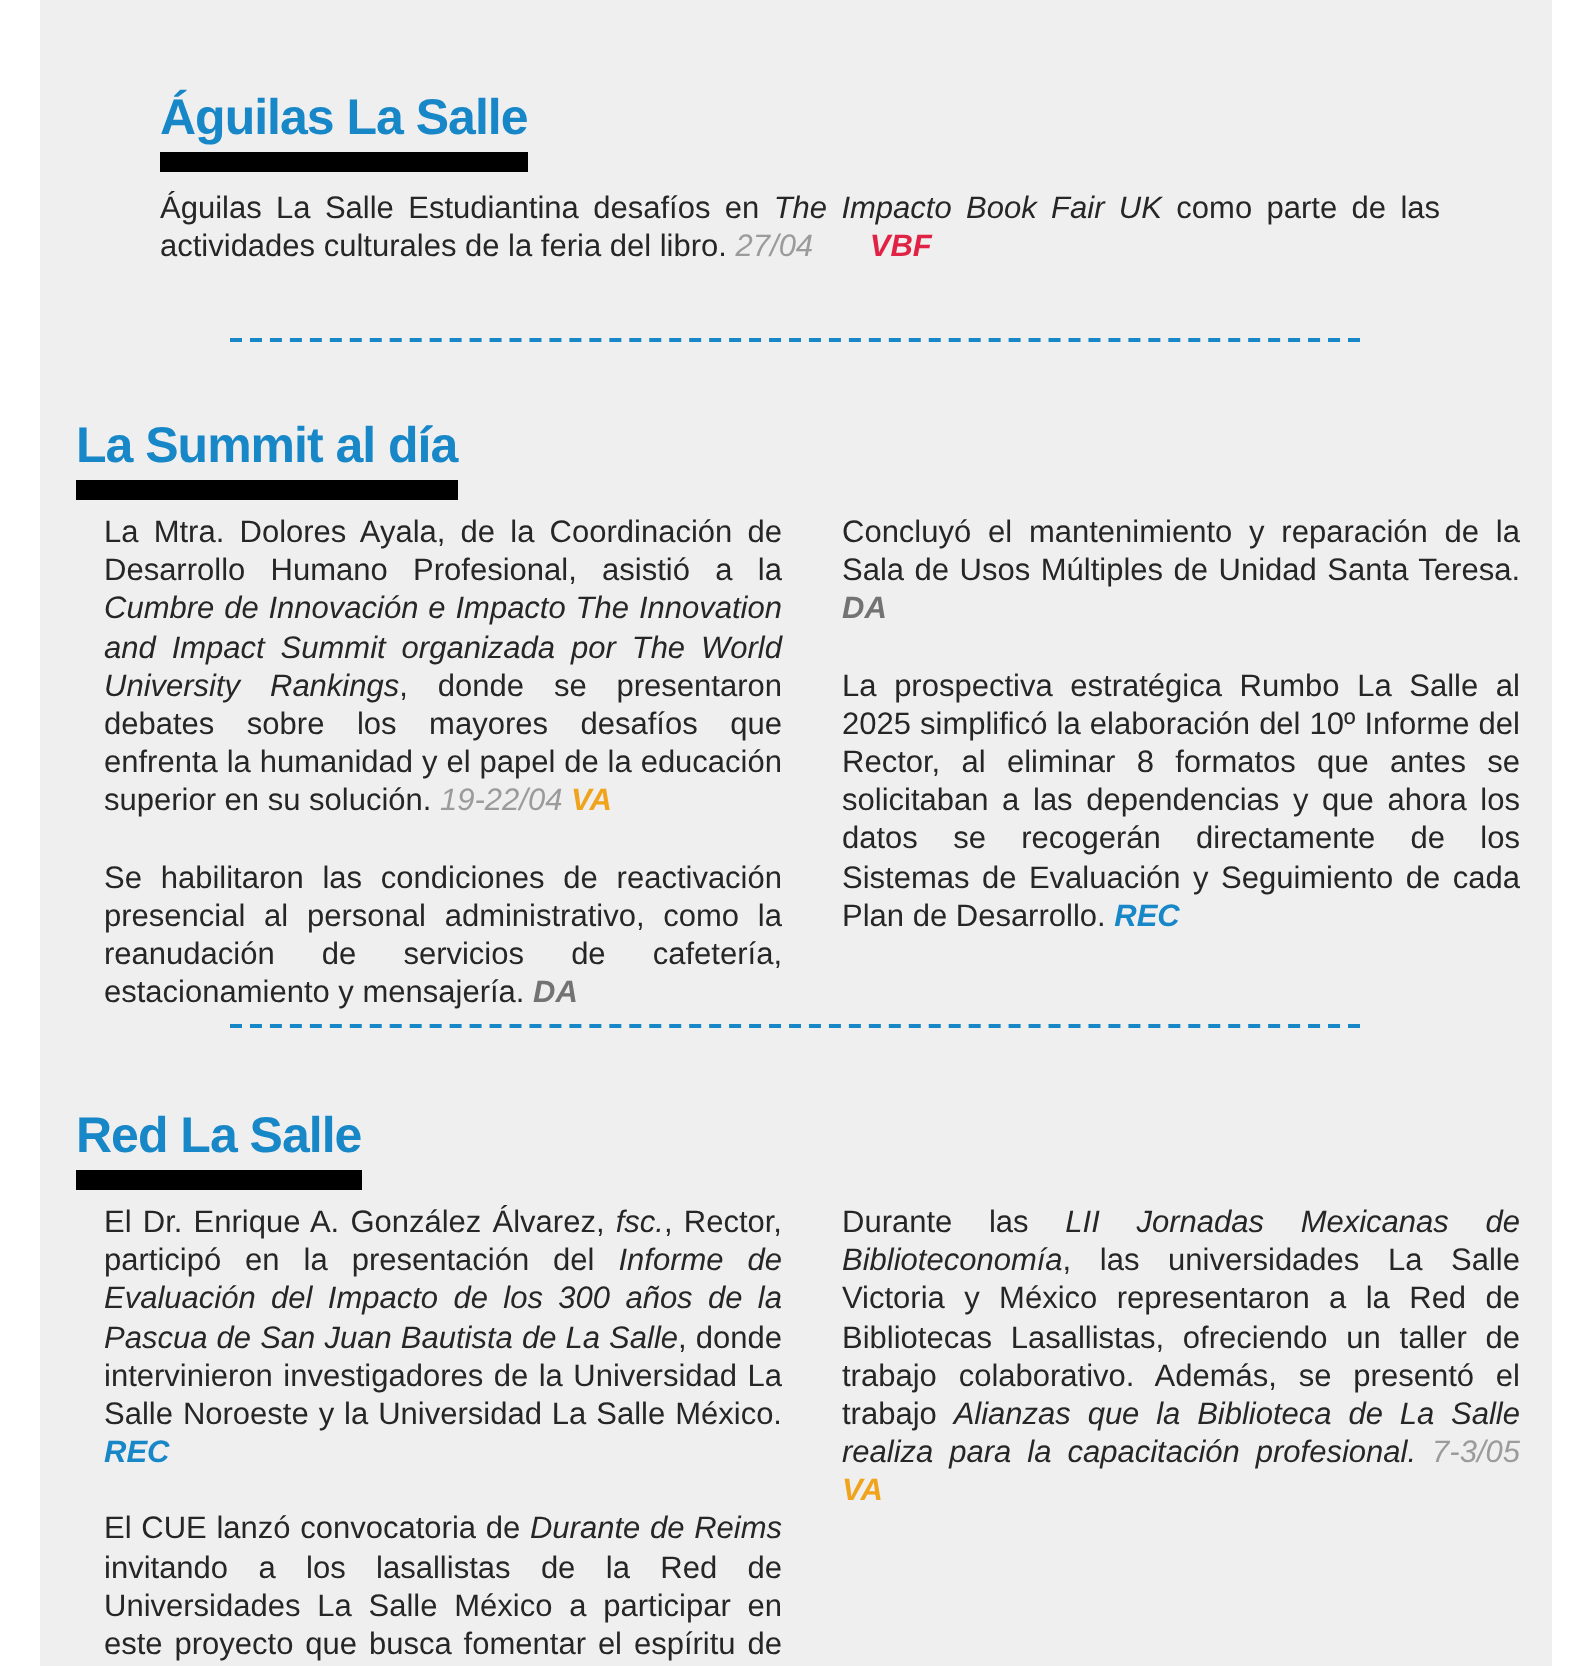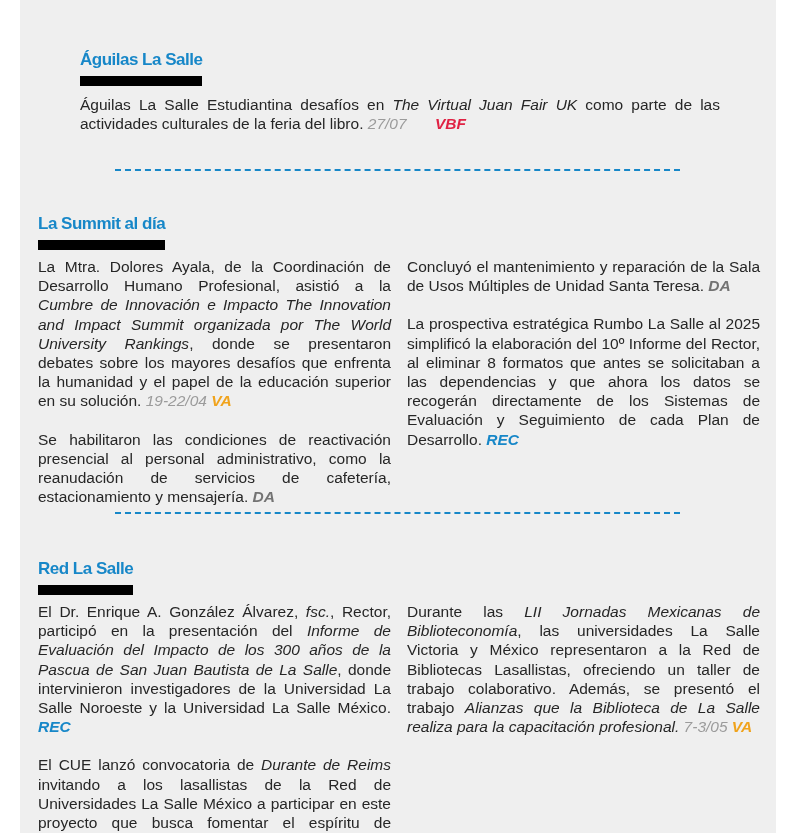--- a/index.html
+++ b/index.html
@@ -1,55 +1,55 @@
 <!DOCTYPE html>
 <html><head>
 <meta charset="utf-8">
 <style>
   html,body{margin:0;padding:0;background:#ffffff;}
   .stage{position:relative;width:796px;height:833px;background:#ffffff;overflow:hidden;
          font-family:"Liberation Sans", sans-serif;}
   .panel{position:absolute;left:20px;top:0;width:756px;height:833px;background:#efefef;}
 
   .section-title-wrap{position:absolute;display:inline-block;}
-  .section-title{color:#1787c8;font-weight:800;font-size:17px;line-height:27px;
+  .section-title{color:#1787c8;font-weight:800;font-size:25px;line-height:27px;
                  letter-spacing:-0.5px;white-space:nowrap;}
   .title-bar{height:10px;background:#000000;margin-top:3px;}
 
   .para{color:#262626;font-size:15.5px;line-height:19.2px;text-align:justify;
         margin:0 0 19px 0;}
   .para:last-child{margin-bottom:0;}
 
   .seg-normal{}
   .seg-italic{font-style:italic;}
   .seg-date{font-style:italic;color:#9b9b9b;}
   .seg-tag-red{font-style:italic;font-weight:700;color:#e02244;margin-left:24px;}
   .seg-tag-green{font-style:italic;font-weight:700;color:#737373;}
   .seg-tag-blue{font-style:italic;font-weight:700;color:#1787c8;}
   .seg-tag-yellow{font-style:italic;font-weight:700;color:#f0a31c;}
 
   .separator{position:absolute;left:95px;width:565px;height:0;
              border-top:2px dashed #1787c8;}
 
   .single-col{position:absolute;left:60px;width:640px;}
   .two-col{position:absolute;left:18px;width:722px;display:flex;gap:16px;}
-  .col{flex:1 1 0;min-width:0;}
+  .col{flex:1 1 0;min-width:0;margin-left:14px;}
 </style>
 </head>
 <body>
 
 <div class="stage">
   <div class="panel">
 
     <div class="section-title-wrap" style="left:60px;top:46px;">
       <div class="section-title">Águilas La Salle</div>
       <div class="title-bar"></div>
     </div>
     <div class="single-col" style="top:95px;">
-      <p class="para"><span class="seg-normal">Águilas La Salle Estudiantina desafíos en </span><span class="seg-italic">The Virtual Juan Fair UK</span><span class="seg-normal"> como parte de las actividades culturales de la feria del libro. </span><span class="seg-date">27/07 </span><span class="seg-tag-red">VBF</span></p>
+      <p class="para"><span class="seg-normal">Águilas La Salle Estudiantina desafíos en </span><span class="seg-italic">The Impacto Book Fair UK</span><span class="seg-normal"> como parte de las actividades culturales de la feria del libro. </span><span class="seg-date">27/04 </span><span class="seg-tag-red">VBF</span></p>
     </div>
 
     <div class="separator" style="top:169px;"></div>
 
     <div class="section-title-wrap" style="left:18px;top:210px;">
       <div class="section-title">La Summit al día</div>
       <div class="title-bar"></div>
     </div>
     <div class="two-col" style="top:257px;">
       <div class="col">

